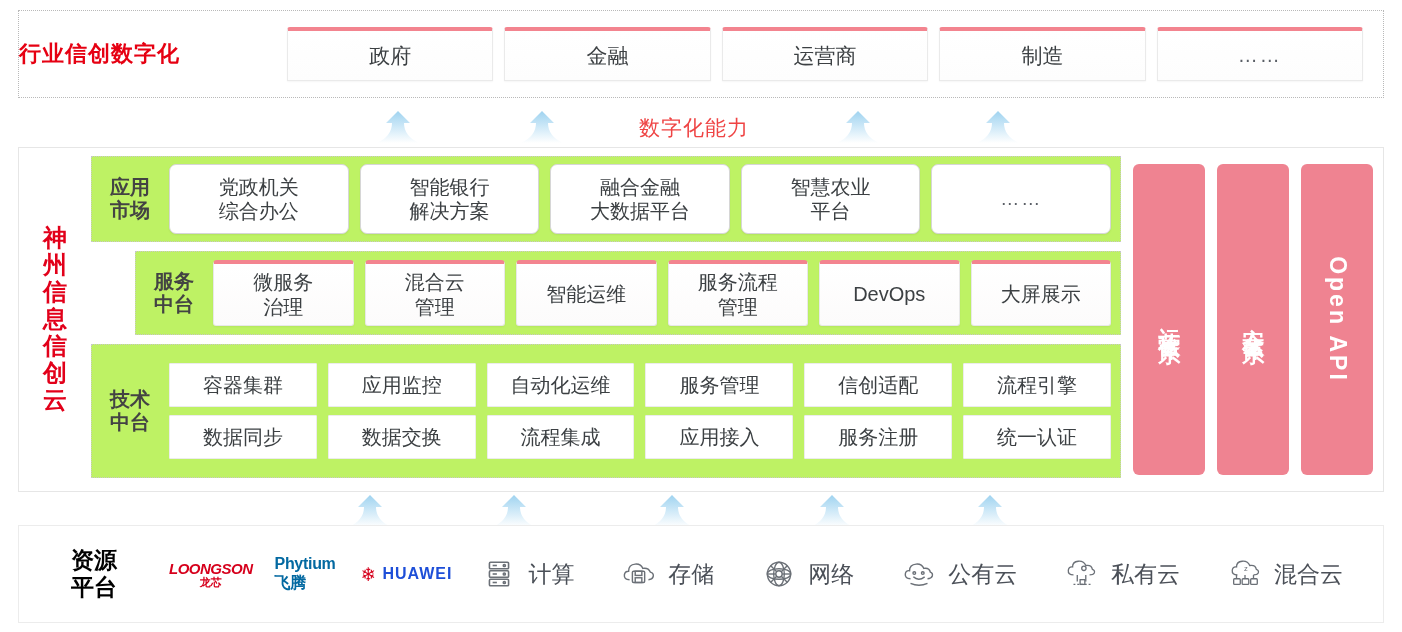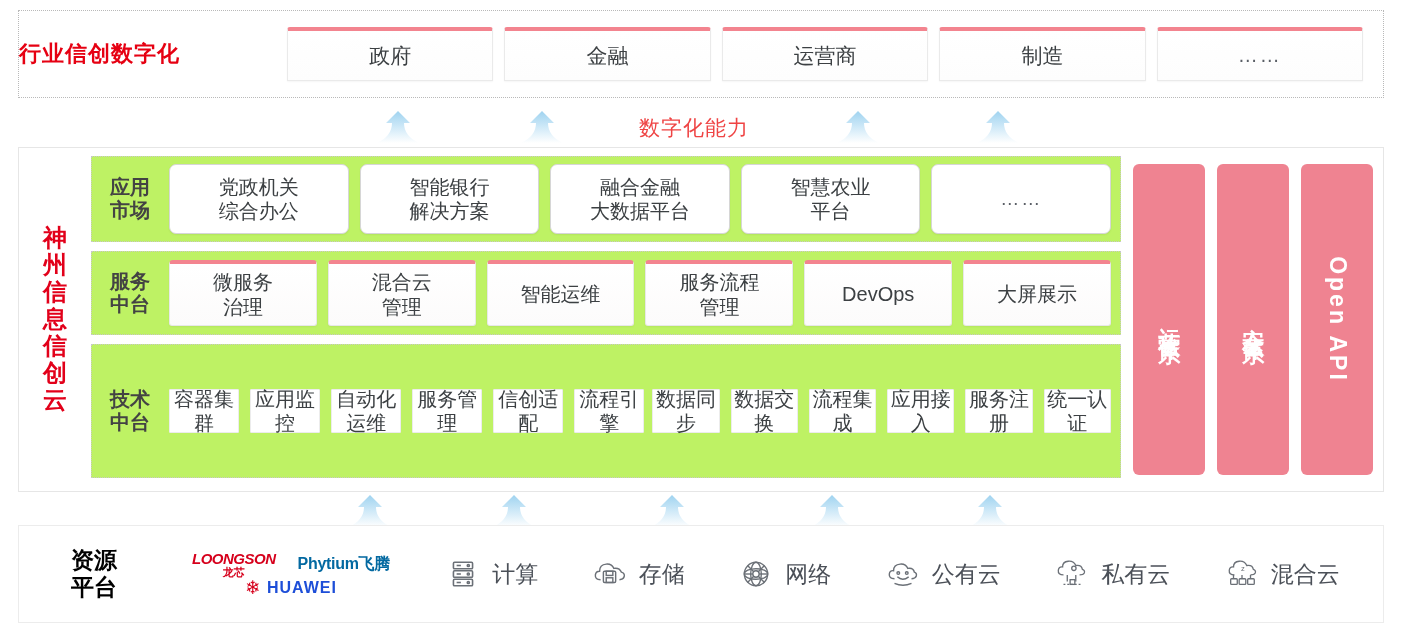--- a/index.html
+++ b/index.html
@@ -75,21 +75,21 @@
     padding: 7px 9px;
     gap: 10px;
   }
   .tier-label {
     flex: 0 0 58px; text-align: center;
     font-size: 20px; font-weight: bold; color: #434343;
     line-height: 1.15;
   }
   .tier-label span { display: block; }
   .tier-cells { flex: 1; display: flex; gap: 11px; }
-  .tier-cells.stacked { flex-direction: row; gap: 8px; }
+  .tier-cells.stacked { flex-direction: column; gap: 8px; }
   .cell-row { display: flex; gap: 11px; }
 
   .cell {
     flex: 1;
     display: flex; align-items: center; justify-content: center;
     text-align: center;
     background: #ffffff;
     font-size: 20px; color: #3c4043;
     line-height: 1.22;
   }
@@ -97,21 +97,21 @@
   .tier-app { height: 86px; }
   .tier-app .cell {
     height: 70px;
     border: 1px solid #d6d6d6;
     border-radius: 7px;
     box-shadow: 0 1px 2px rgba(0,0,0,0.06);
   }
   .tier-app .cell.dots { color:#5a5f66; letter-spacing:2px; font-size:19px; }
 
   
-  .tier-svc { height: 84px; }
+  .tier-svc { height: 84px; margin-left: 44px; }
   .tier-svc .cell {
     height: 66px;
     border: 1px solid #e8e8e8;
     border-top: 4px solid #f3848f;
     border-radius: 4px 4px 3px 3px;
     background: linear-gradient(#ffffff, #fcfbfb);
     box-shadow: 0 1px 2px rgba(0,0,0,0.05);
   }
 
   
@@ -150,22 +150,22 @@
   }
   .resource-title {
     flex: 0 0 150px; text-align: center;
     font-size: 23px; font-weight: bold; color: #000000;
     line-height: 1.16;
   }
   .resource-title span { display: block; }
 
   .vendor-logos {
     flex: 0 0 250px;
-    display: flex; flex-direction: column; align-items: center;
-    gap: 0; padding-right: 6px;
+    display: flex; flex-direction: row; align-items: center;
+    gap: 25px; padding-right: 6px;
   }
   .vendor-row { display: flex; align-items: center; gap: 22px; }
   .logo-loongson { display:flex; flex-direction:column; align-items:center; line-height:1; }
   .logo-loongson .l1 {
     font-size: 15px; font-weight: bold; color: #d6001c;
     font-style: italic; letter-spacing: -0.5px;
   }
   .logo-loongson .l2 { font-size: 11px; color:#d6001c; font-weight:bold; margin-top:1px; }
   .logo-phytium { font-size: 16px; font-weight: bold; color:#0369a1; letter-spacing:-0.3px; }
   .logo-huawei { display:flex; align-items:center; gap:6px; }

